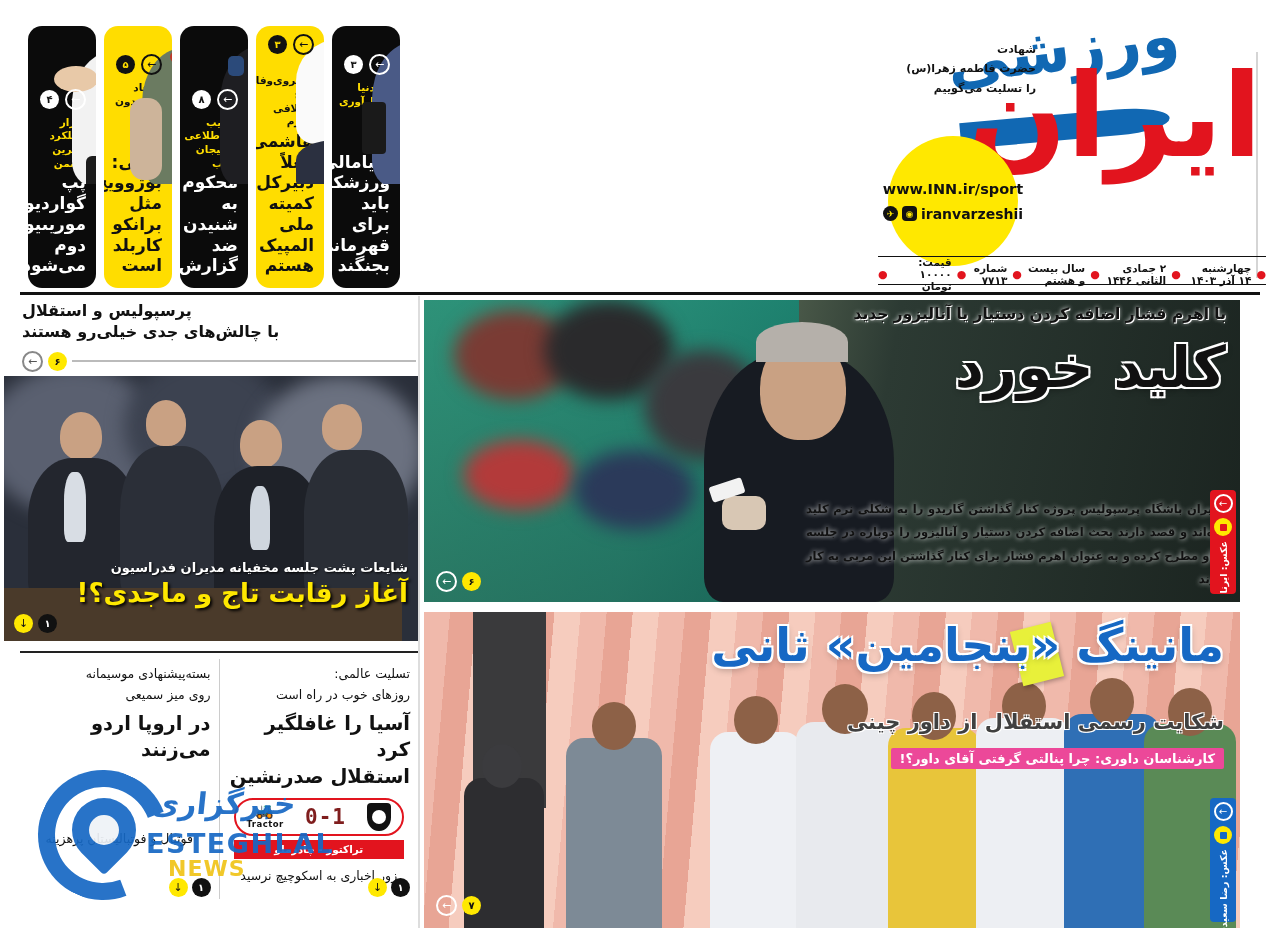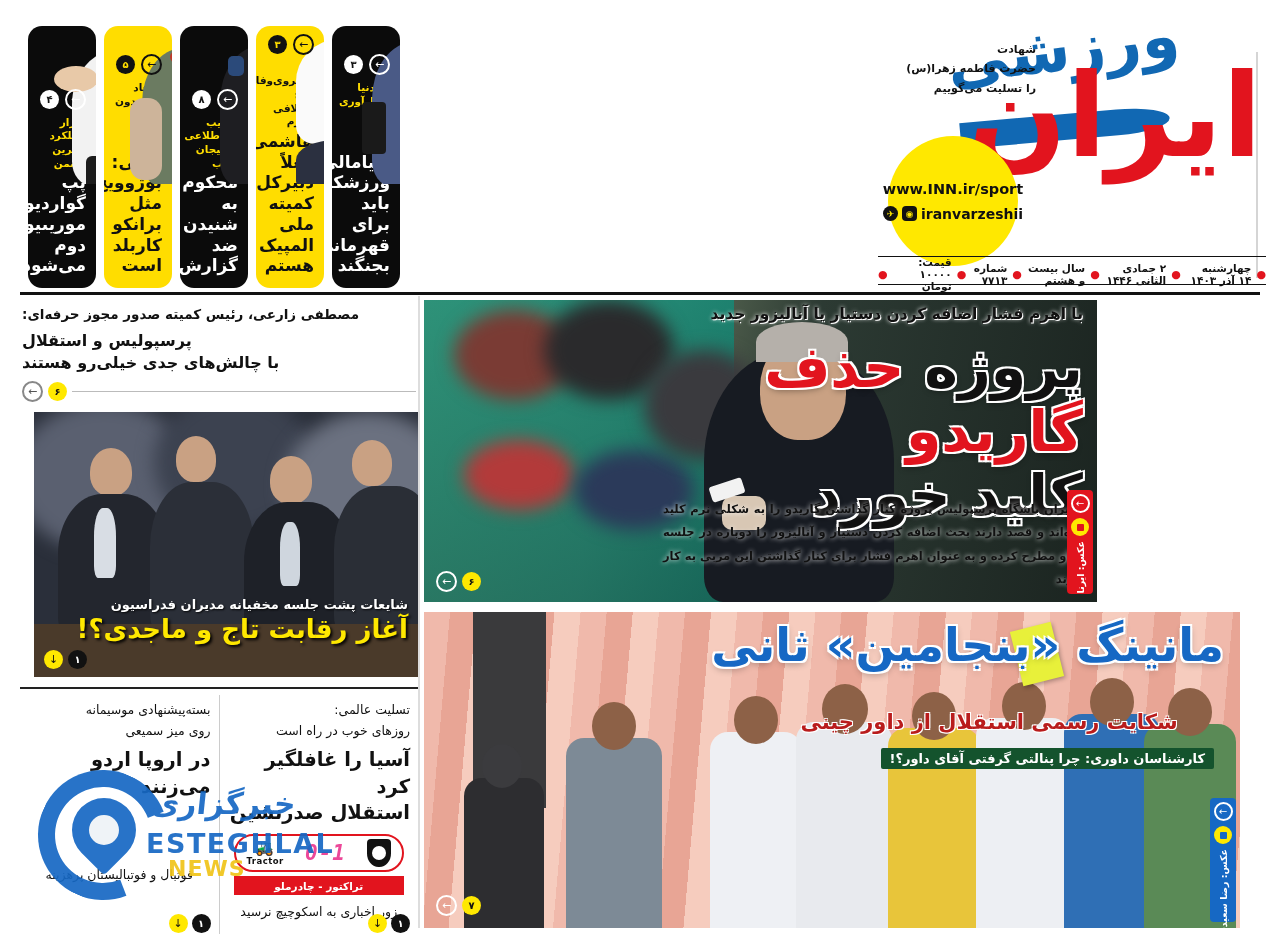--- a/index.html
+++ b/index.html
@@ -83,21 +83,21 @@
   .lead-kicker { text-align:left; font-size:13.5px; font-weight:bold; color:#111;
                  padding:6px 4px 4px 2px; line-height:1.5; }
   .lead-title { text-align:left; font-size:16px; font-weight:bold; color:#111;
                 line-height:1.33; padding:2px 4px 2px 2px; }
   .lead-meta { display:flex; flex-direction:row-reverse; align-items:center; gap:5px;
                padding:6px 2px 4px 2px; }
   .lead-meta .meta-rule { background:#bbb; height:1.5px; }
   .circ-arrow.lt { border-color:#888; color:#555; }
   .pg-badge.yellow { background:#FFE800; color:#111; }
 
-  .photo-block { position:relative; margin-top:6px; width:384px; height:265px;
+  .photo-block { position:relative; margin-top:0; width:414px; height:265px;
                  overflow:hidden; background:#2a2f3a; }
   .pb-overlay { position:absolute; left:0; right:0; bottom:0; padding:6px 10px 8px 10px; }
   .pb-kicker { font-size:13px; font-weight:bold; color:#fff; text-align:right;
                line-height:1.35; text-shadow:1px 1px 2px rgba(0,0,0,.9); }
   .pb-title { font-size:26px; font-weight:bold; color:#FFE800; text-align:right;
               line-height:1.25; text-shadow:2px 2px 3px rgba(0,0,0,.95); }
   .pb-meta { display:flex; flex-direction:row-reverse; align-items:center; gap:5px;
              padding-top:4px; }
   .dn-arrow { width:19px; height:19px; border-radius:50%; background:#FFE800; color:#111;
               font-size:11px; display:flex; align-items:center; justify-content:center; flex:none; }
@@ -115,22 +115,22 @@
              flex-direction:row-reverse; align-items:center; gap:4px; }
 
   .scorebox { margin:8px auto 0 auto; width:170px; }
   .score-pill { width:170px; height:38px; border:2px solid #E2141E; border-radius:19px;
                 display:flex; flex-direction:row; align-items:center; justify-content:space-around;
                 background:#fff; }
   .sb-crest { width:24px; height:28px; background:#111; border-radius:4px 4px 48% 48%;
               position:relative; }
   .sb-crest::after { content:""; position:absolute; left:5px; top:7px; width:14px; height:14px;
                      border-radius:50%; background:#fff; }
-  .sb-score { font-size:21px; font-weight:bold; color:#ec4899; letter-spacing:1px;
-              font-family:"DejaVu Sans Mono","Liberation Mono",monospace; direction:ltr;font-style:italic; }
+  .sb-score { font-size:21px; font-weight:bold; color:#7f1d1d; letter-spacing:1px;
+              font-family:"DejaVu Sans Mono","Liberation Mono",monospace; direction:ltr; }
   .sb-logo { display:flex; flex-direction:column; align-items:center; }
   .sb-logo-mark { font-size:15px; color:#111; line-height:1; }
   .sb-logo-txt { font-size:8.5px; font-weight:bold; color:#111; direction:ltr; letter-spacing:.5px; }
   .score-label { margin-top:4px; width:170px; height:19px; background:#E2141E; color:#fff;
                  font-size:10.5px; font-weight:bold; display:flex; align-items:center;
                  justify-content:center; }
 
   
   .watermark { position:absolute; left:14px; top:466px; width:230px; height:145px;
                pointer-events:none; opacity:.92; }
@@ -142,21 +142,21 @@
   .wm-pin::after { content:""; position:absolute; left:17px; top:17px; width:30px; height:30px;
                    border-radius:50%; background:#eef2f7; }
   .wm-fa { position:absolute; left:118px; top:22px; font-size:30px; font-weight:bold;
            color:#1668C4; transform:skewX(-6deg); }
   .wm-en { position:absolute; left:112px; top:64px; font-size:27px; font-weight:bold;
            color:#1668C4; letter-spacing:1.5px; direction:ltr; }
   .wm-news { position:absolute; left:134px; top:92px; font-size:22px; font-weight:bold;
              color:#F0C419; letter-spacing:1px; direction:ltr; }
 
   
-  .mainphoto { position:absolute; left:424px; top:300px; width:673px; height:302px;
+  .mainphoto { position:absolute; left:424px; top:300px; width:816px; height:302px;
                overflow:hidden; background:#4a5a52; }
   .mp-grad { position:absolute; inset:0;
              background:linear-gradient(100deg,#8a9b6e 0%,#6d7d62 28%,#2c3a33 55%,#1b2420 100%); }
   .mp-pitch { position:absolute; left:0; top:0; width:46%; height:100%;
               background:linear-gradient(180deg,#0f8f7c 0%,#0b6e60 100%); opacity:.75; }
   .mp-fig { position:absolute; right:34%; bottom:0; width:200px; height:250px;
             background:#14181e; border-radius:44% 44% 10% 10%; }
   .head-skin { background:#c9a183; border-radius:50% 50% 44% 44%; }
   .mp-hair { position:absolute; right:40%; bottom:272px; width:90px; height:36px;
              background:#b9b4ae; border-radius:50% 50% 0 0; }
@@ -198,24 +198,24 @@
               background:repeating-linear-gradient(95deg,#f0b9ab 0 26px,#e8a595 26px 52px,#f6ccbe 52px 78px); }
   .sp-dark { position:absolute; left:6%; top:0; width:9%; height:62%; background:#3a3a3c; }
   .sp-card { position:absolute; right:182px; top:14px; width:42px; height:56px;
              background:#E8F03A; transform:rotate(-14deg); box-shadow:1px 2px 4px rgba(0,0,0,.3); }
   .pl { position:absolute; bottom:0; border-radius:18px 18px 0 0; }
   .pl-head { position:absolute; border-radius:50%; background:#8d6147; }
   .sp-h1 { position:absolute; right:16px; top:6px; width:540px; 
            font-size:46px; font-weight:bold; color:#1668C4; line-height:1.2;
            text-shadow:2px 2px 0 #fff,-2px 2px 0 #fff,2px -2px 0 #fff,-2px -2px 0 #fff,
                        0 3px 7px rgba(0,0,0,.3); }
-  .sp-h2 { position:absolute; right:16px; top:96px; width:470px; text-align:center;
-           font-size:21px; font-weight:bold; color:#b91c1c; line-height:1.35;
+  .sp-h2 { position:absolute; right:16px; top:96px; width:470px; text-align:right;
+           font-size:21px; font-weight:bold; color:#404040; line-height:1.35;
            text-shadow:1px 1px 0 #fff,-1px 1px 0 #fff,1px -1px 0 #fff,-1px -1px 0 #fff; }
-  .sp-strap { position:absolute; right:26px; top:136px; background:#14532d; color:#fff;
+  .sp-strap { position:absolute; right:16px; top:136px; background:#ec4899; color:#fff;
               font-size:13px; font-weight:bold; padding:3px 9px; border-radius:2px; }
   .sp-meta { position:absolute; left:12px; bottom:12px; display:flex;
              flex-direction:row-reverse; align-items:center; gap:5px; }
 </style>
 </head>
 <body>
 
 <div class="page">
 
   <div class="topstrip">
@@ -364,21 +364,20 @@
       </div>
       <div class="mast-botline"></div>
     </div>
   </div>
 
   <div class="hr-main"></div>
   <div class="vr-left"></div>
 
   <div class="leftcol">
 
-    <div class="lead-kicker">مصطفی زارعی، رئیس کمیته صدور مجوز حرفه‌ای:</div>
     <div class="lead-title">
       <div>پرسپولیس و استقلال</div>
       <div>با چالش‌های جدی خیلی‌رو هستند</div>
     </div>
     <div class="lead-meta">
       <span class="circ-arrow lt">←</span>
       <span class="pg-badge yellow">۶</span>
       <span class="meta-rule"></span>
     </div>
 
@@ -478,24 +477,20 @@
     <div class="mp-blur" style="left:150px;top:150px;width:120px;height:80px;background:#2b3a5a;"></div>
     <div class="mp-blur" style="left:220px;top:50px;width:120px;height:110px;background:#3a3a3e;"></div>
     <div class="mp-fig" style="right:auto;left:280px;width:190px;height:250px;background:#171b22;"></div>
     <div class="ph-head head-skin" style="position:absolute;left:336px;top:36px;width:86px;height:104px;"></div>
     <div class="mp-hair" style="right:auto;left:332px;bottom:auto;top:22px;width:92px;height:40px;background:#b5b0aa;"></div>
     <div class="ph-body" style="position:absolute;left:298px;top:196px;width:44px;height:34px;background:#d8c7b4;border-radius:10px;"></div>
     <div class="ph-body" style="position:absolute;left:286px;top:182px;width:34px;height:16px;background:#f2f2f2;border-radius:3px;transform:rotate(-18deg);"></div>
 
     <div class="mp-kicker">با اهرم فشار اضافه کردن دستیار یا آنالیزور جدید</div>
     <div class="mp-h1">
-      <div>
-        <span>پروژه</span>
-        <span class="red">حذف گاریدو</span>
-      </div>
       <div>کلید خورد</div>
     </div>
     <div class="mp-lede">مدیران باشگاه پرسپولیس پروژه کنار گذاشتن گاریدو را به شکلی نرم کلید زده‌اند و قصد دارند بحث اضافه کردن دستیار و آنالیزور را دوباره در جلسه با او مطرح کرده و به عنوان اهرم فشار برای کنار گذاشتن این مربی به کار ببرند</div>
     <div class="mp-meta">
       <span class="circ-arrow" style="border-color:#fff;">←</span>
       <span class="pg-badge yellow">۶</span>
     </div>
 
     <div class="credit-v red" style="right:4px; top:190px; height:104px;">
       <span class="cv-arrow">←</span>

